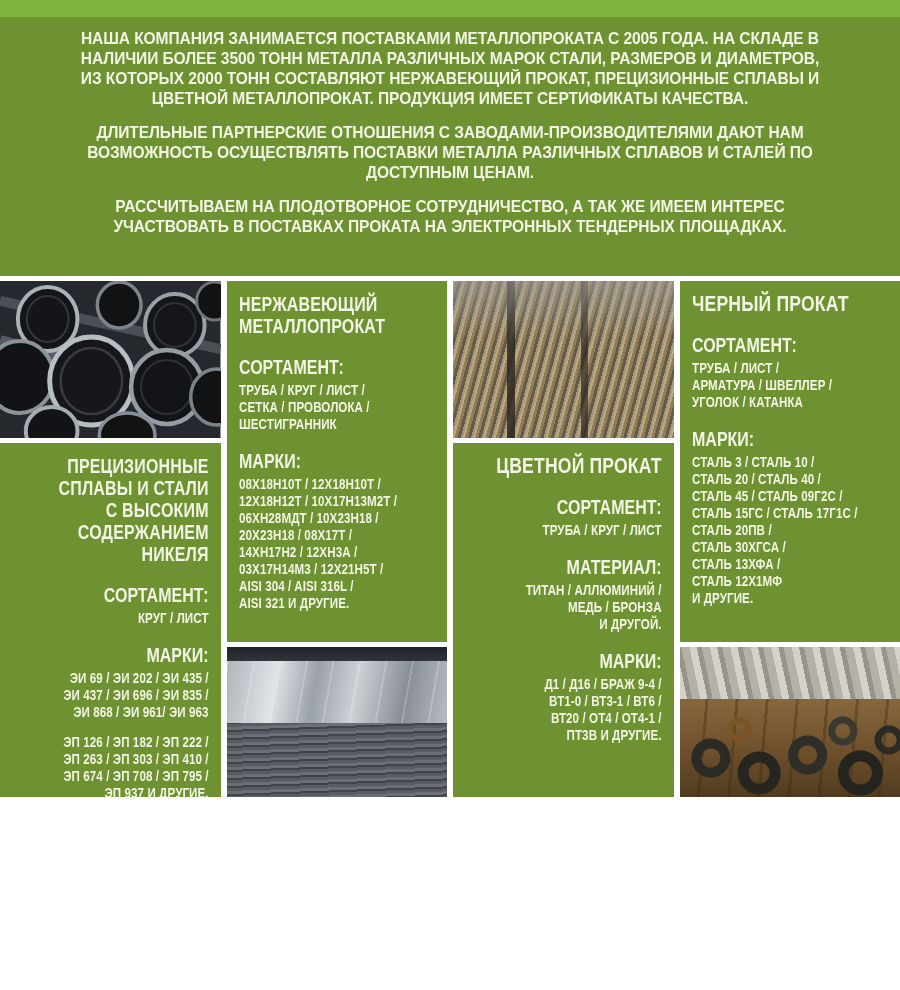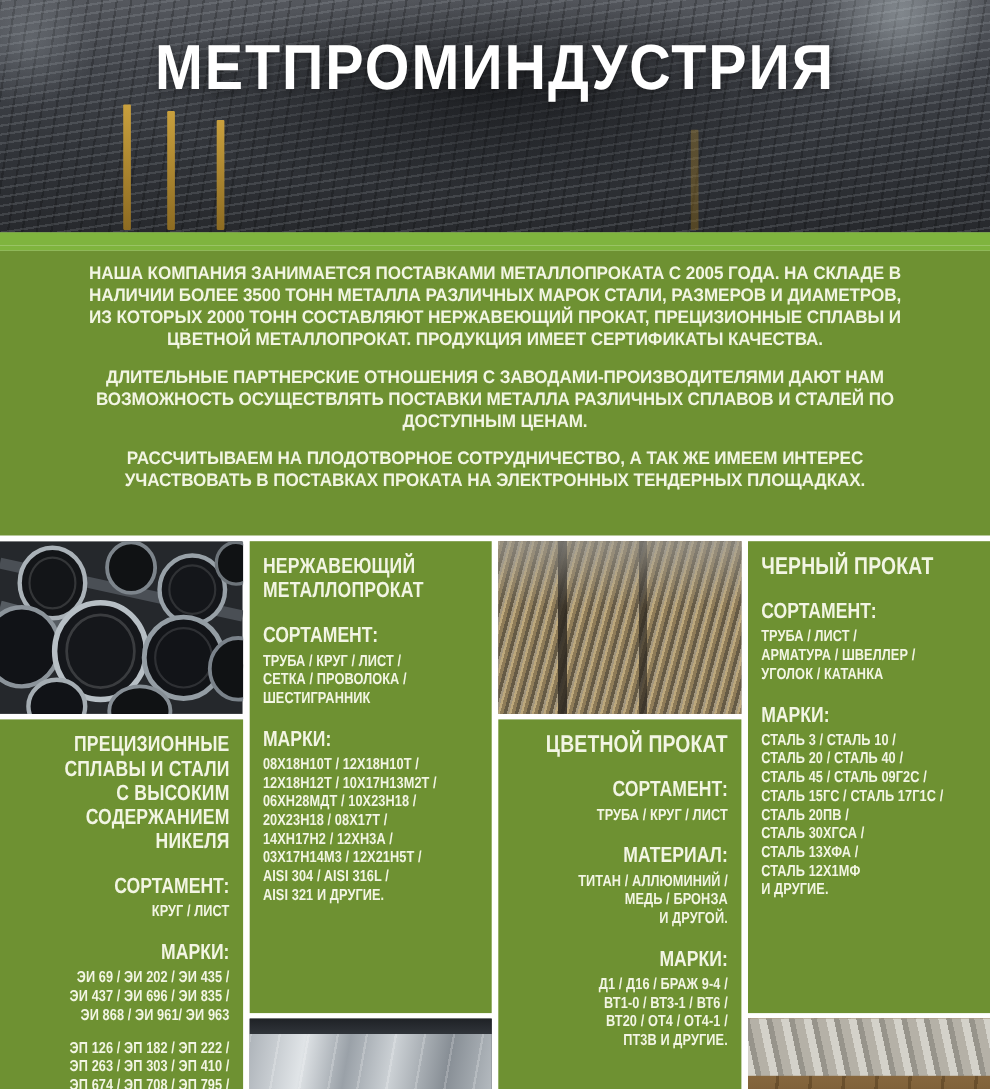--- a/index.html
+++ b/index.html
@@ -49,21 +49,21 @@
   }
   .intro-inner{ width:106%; margin-left:-3%; transform:scaleX(.943); transform-origin:50% 0; }
   .intro p{ margin-bottom:14px; }
   .pre{ white-space:pre-line; }
 
   
   .grid{
     height:515px; padding-top:5px; background:#fff;
     display:grid; grid-template-columns:repeat(4,1fr); column-gap:6px;
   }
-  .col{ display:flex; flex-direction:column; row-gap:5px; height:584px; }
+  .col{ display:flex; flex-direction:column; row-gap:5px; height:516px; }
   .panel{ background:var(--body-green,#6E9132); color:var(--text-cream,#F2F5E3);
           padding:12px 12px 8px; overflow:hidden; flex:1 1 auto; }
   .panel-inner{ width:125%; transform:scaleX(.8); transform-origin:0 0; }
   .panel-inner.right{ transform-origin:100% 0; margin-left:-25%; text-align:right; }
   .panel-title{ font-size:20px; line-height:22px; font-weight:bold; letter-spacing:.2px; margin-bottom:19px; }
   .panel-title.big{ font-size:22px; }
   .block{ margin-bottom:17px; }
   .panel-label{ font-size:20px; line-height:22px; font-weight:bold; margin-bottom:4px; }
   .panel-list{ font-size:14.5px; line-height:17px; font-weight:bold; letter-spacing:.1px; }
   .panel-list.gap-after{ margin-bottom:13px; }
@@ -108,27 +108,20 @@
     background-size:100% 100%,100% 100%,100% 100%,100% 100%,100% 100%,100% 100%,100% 100%, 100% 52px, 100% 100%, 100% 100%;
     background-position:0 0,0 0,0 0,0 0,0 0,0 0,0 0, 0 0, 0 0, 0 0;
     background-repeat:no-repeat;
   }
 </style>
 </head>
 <body>
 
 <div class="page">
 
-  <div class="header-photo">
-    <div class="post p1"></div>
-    <div class="post p2"></div>
-    <div class="post p3"></div>
-    <div class="post p4"></div>
-    <h1 class="company-title">МЕТПРОМИНДУСТРИЯ</h1>
-  </div>
 
   <div class="stripe-top"></div>
 
 
   <div class="stripe-thin"></div>
 
   <div class="intro">
     <div class="intro-inner">
       <p class="pre">НАША КОМПАНИЯ ЗАНИМАЕТСЯ ПОСТАВКАМИ МЕТАЛЛОПРОКАТА С 2005 ГОДА. НА СКЛАДЕ В
 НАЛИЧИИ БОЛЕЕ 3500 ТОНН МЕТАЛЛА  РАЗЛИЧНЫХ МАРОК СТАЛИ, РАЗМЕРОВ И ДИАМЕТРОВ,

